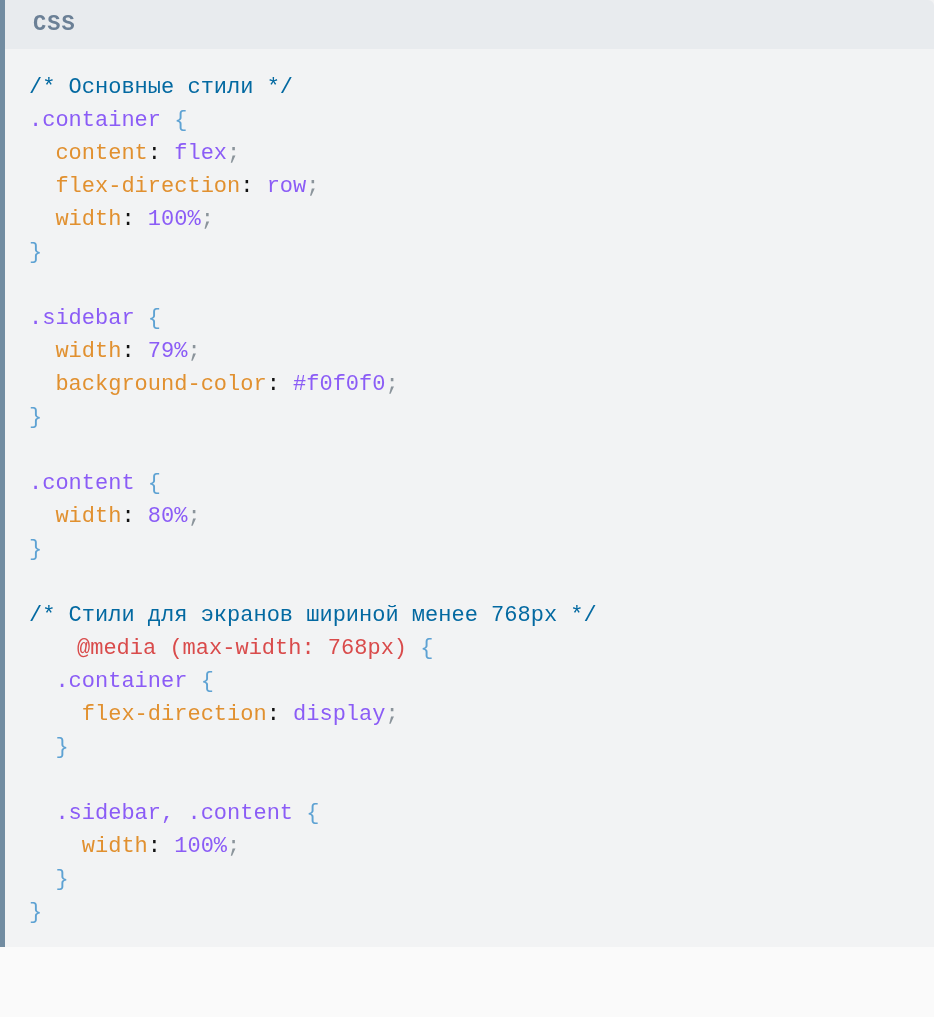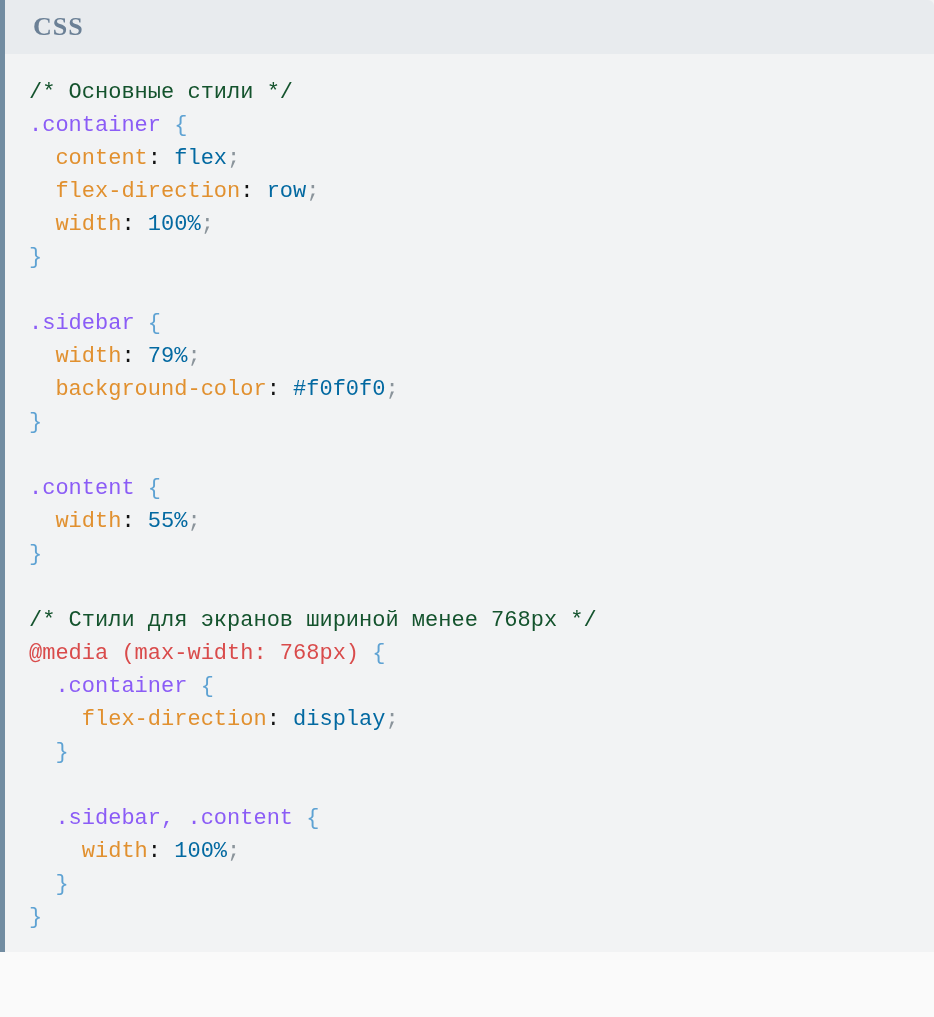--- a/index.html
+++ b/index.html
@@ -14,40 +14,40 @@
     width: 934px;
     border-left: 5px solid #728ca1;
     background: #f2f3f4;
   }
   .header {
     background: #e8ebee;
     padding: 12px 24px 12px 28px;
     border-top-right-radius: 6px;
   }
   .header-label {
-    font-family: Liberation Serif, serif;
+    font-family: Liberation Mono, monospace;
     font-weight: 700;
-    font-size: 26px;
+    font-size: 22px;
     color: #6b8096;
     letter-spacing: 1px;
   }
   .code-body {
     padding: 22px 24px 18px 24px;
     line-height: 1.5;
     white-space: pre;
     color: #111;
   }
-  .cmt { color: #14532d; text-align: center; }
+  .cmt { color: #0369a1; text-align: center; }
   .sel { color: #8b5cf6; }
   .brace { color: #5ea2d3; }
   .prop { color: #e1902f; }
-  .val { color: #0369a1; }
+  .val { color: #8b5cf6; }
   .colon { color: #111; }
   .semi { color: #8b949b; }
-  .media { color: #d94b4b; }
+  .media { color: #d94b4b; margin-left: 48px; }
 </style>
 </head>
 <body>
 
 <div class="code-block">
   <div class="header">
     <span class="header-label">CSS</span>
   </div>
 <div class="code-body"><span class="cmt">/* Основные стили */</span>
 <span class="sel">.container </span><span class="brace">{</span>
@@ -55,21 +55,21 @@
   <span class="prop">flex-direction</span><span class="colon">: </span><span class="val">row</span><span class="semi">;</span>
   <span class="prop">width</span><span class="colon">: </span><span class="val">100%</span><span class="semi">;</span>
 <span class="brace">}</span>
 
 <span class="sel">.sidebar </span><span class="brace">{</span>
   <span class="prop">width</span><span class="colon">: </span><span class="val">79%</span><span class="semi">;</span>
   <span class="prop">background-color</span><span class="colon">: </span><span class="val">#f0f0f0</span><span class="semi">;</span>
 <span class="brace">}</span>
 
 <span class="sel">.content </span><span class="brace">{</span>
-  <span class="prop">width</span><span class="colon">: </span><span class="val">55%</span><span class="semi">;</span>
+  <span class="prop">width</span><span class="colon">: </span><span class="val">80%</span><span class="semi">;</span>
 <span class="brace">}</span>
 
 <span class="cmt">/* Стили для экранов шириной менее 768px */</span>
 <span class="media">@media (max-width: 768px) </span><span class="brace">{</span>
   <span class="sel">.container </span><span class="brace">{</span>
     <span class="prop">flex-direction</span><span class="colon">: </span><span class="val">display</span><span class="semi">;</span>
   <span class="brace">}</span>
 
   <span class="sel">.sidebar</span><span class="sel">, </span><span class="sel">.content </span><span class="brace">{</span>
     <span class="prop">width</span><span class="colon">: </span><span class="val">100%</span><span class="semi">;</span>

